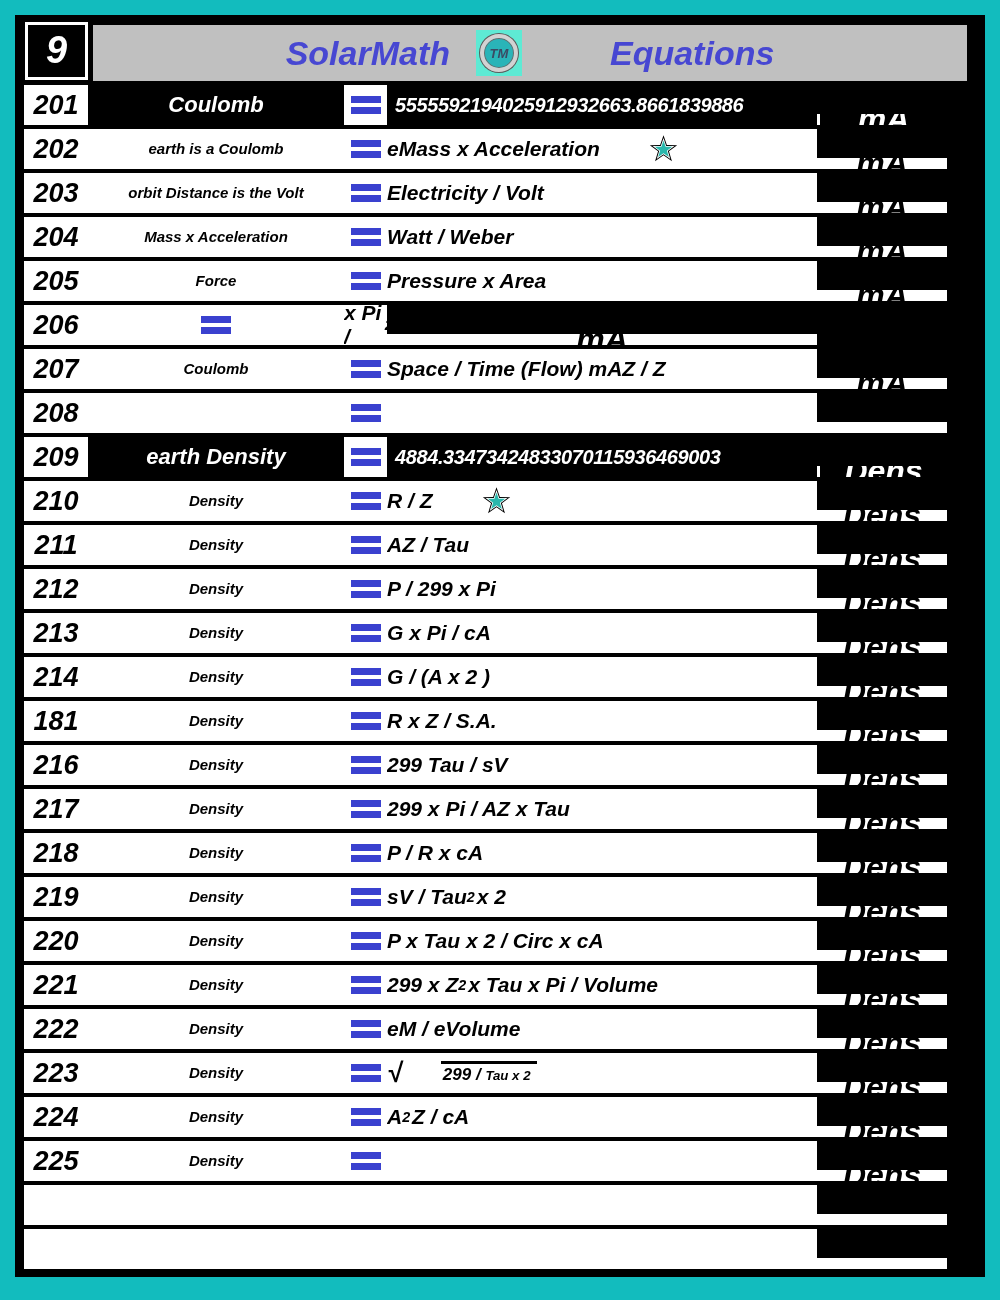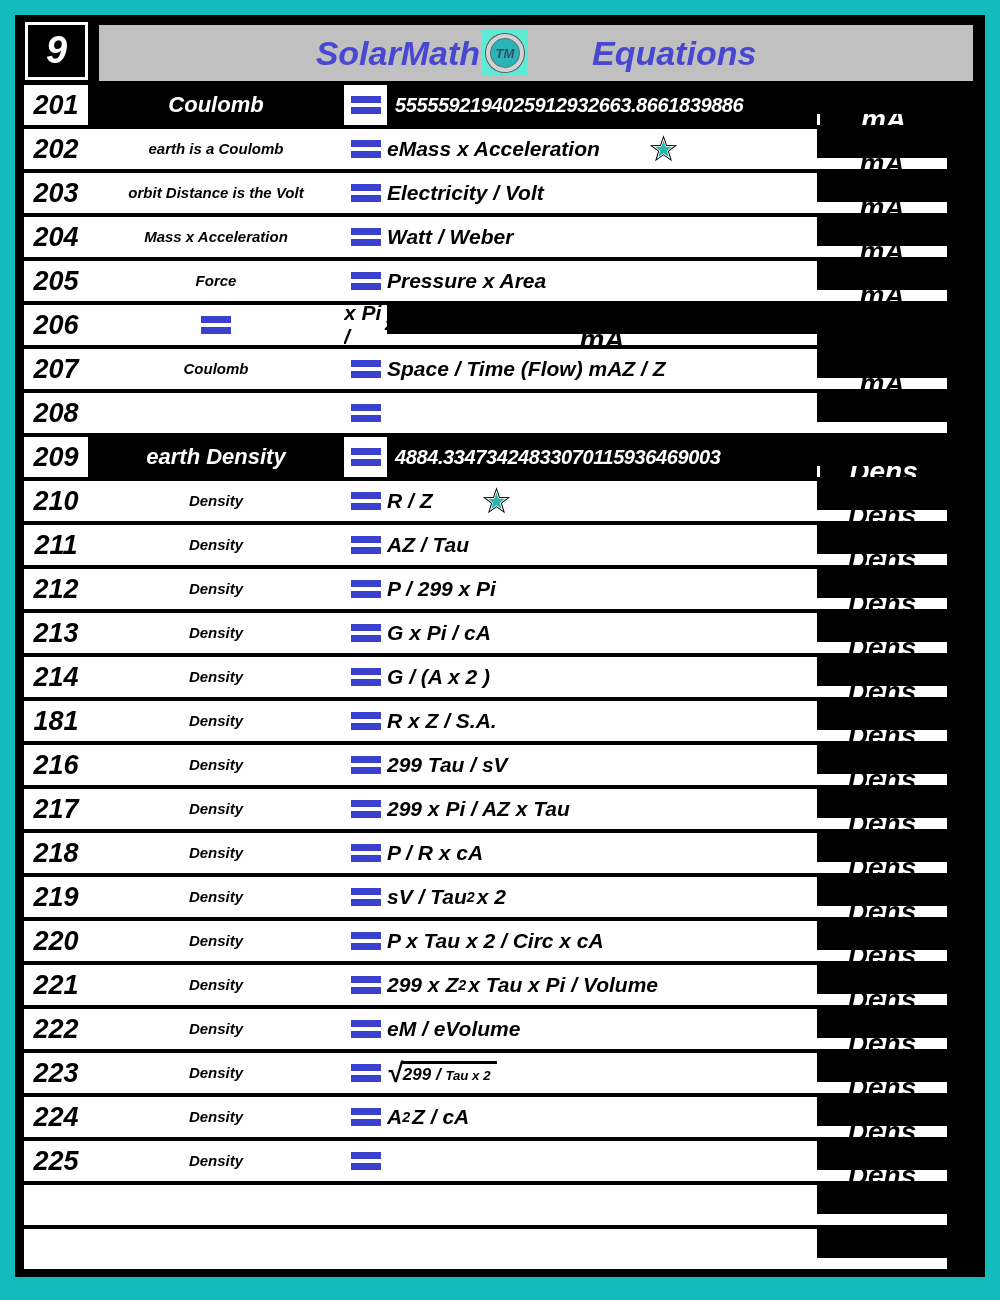--- a/index.html
+++ b/index.html
@@ -5,54 +5,54 @@
   html,body{margin:0;padding:0;}
   .page{position:relative;width:1000px;height:1300px;background:#12bcbe;overflow:hidden;
         font-family:"Liberation Sans",sans-serif;}
   .frame{position:absolute;left:15px;top:15px;width:970px;height:1262px;background:#000;}
 
   
   .header{position:relative;height:70px;}
   .page-num-box{position:absolute;left:10px;top:7px;width:63px;height:58px;border:3px solid #fff;
         background:#000;color:#fff;box-sizing:border-box;text-align:center;
         font-style:italic;font-weight:700;font-size:38px;line-height:50px;}
-  .title-band{position:absolute;left:84px;top:10px;width:874px;height:56px;background:#c0c0c0;
-        display:flex;align-items:center;justify-content:center;}
+  .title-band{position:absolute;left:78px;top:10px;width:874px;height:56px;background:#c0c0c0;
+        display:flex;align-items:center;justify-content:center;gap:24px;}
   .title{color:#4747d2;font-style:italic;font-weight:700;font-size:34px;}
   .logo{width:46px;height:46px;background:#5eead4;display:flex;align-items:center;justify-content:center;
         margin:0 64px 0 2px;flex:0 0 auto;}
   .logo-circle{width:38px;height:38px;border-radius:50%;background:#2ab4b8;border:4px solid #d2d2d2;
         box-shadow:0 0 0 1px #5a5a5a, inset 0 0 0 1px #6a6a6a;color:#3b4a63;
         font-style:italic;font-weight:700;font-size:13px;display:flex;align-items:center;justify-content:center;
         box-sizing:border-box;}
 
   
   #rows{position:absolute;left:0;top:70px;width:100%;}
   .row{display:grid;grid-template-columns:64px 256px 43px 430px 130px;
        padding-left:9px;height:40px;margin-bottom:4px;}
   .cell{background:#fff;display:flex;align-items:center;box-sizing:border-box;
         font-style:italic;font-weight:700;color:#000;overflow:hidden;}
   .cell.num{justify-content:center;font-size:27px;}
   .cell.desc{justify-content:center;font-size:15px;text-align:center;white-space:pre-line;line-height:1.08;}
   .cell.desc.small{font-size:15px;}
   .cell.eq{justify-content:center;}
   .cell.formula{font-size:21px;}
-  .cell.unit{justify-content:center;font-size:28px;margin-top:29px;}
+  .cell.unit{justify-content:center;font-size:32px;margin-top:29px;}
   .row.dark .desc,.row.dark .formula,.row.dark .unit{background:#000;color:#fff;}
   .row.dark .desc{font-size:22px;}
   .row.dark .formula{padding-left:8px;font-size:20px;letter-spacing:-0.4px;}
   .row.dark .unit{border-left:3px solid #fff;}
 
   .eq-bars{width:30px;}
   .eq-bars .bar{height:7px;background:#3a41cf;margin:4px 0;}
   sup{font-size:0.68em;vertical-align:super;line-height:0;margin-right:2px;}
   .fsmall{font-size:0.78em;}
   .star-icon{margin-left:48px;display:inline-flex;width:31px;height:30px;flex:0 0 auto;}
   .sqrt-sign{font-size:27px;font-style:italic;font-weight:700;margin-right:-1px;}
-  .radicand{border-top:3px solid #000;font-size:17px;padding:1px 6px 0 2px;display:inline-block;}
+  .radicand{border-top:3px solid #000;font-size:17px;padding:1px 6px 0 2px;display:inline-block;margin-left:40px;}
 </style>
 </head>
 <body>
 
 <div class="page">
   <div class="frame">
     <div class="header">
       <div class="page-num-box">
         <span>9</span>
       </div>

